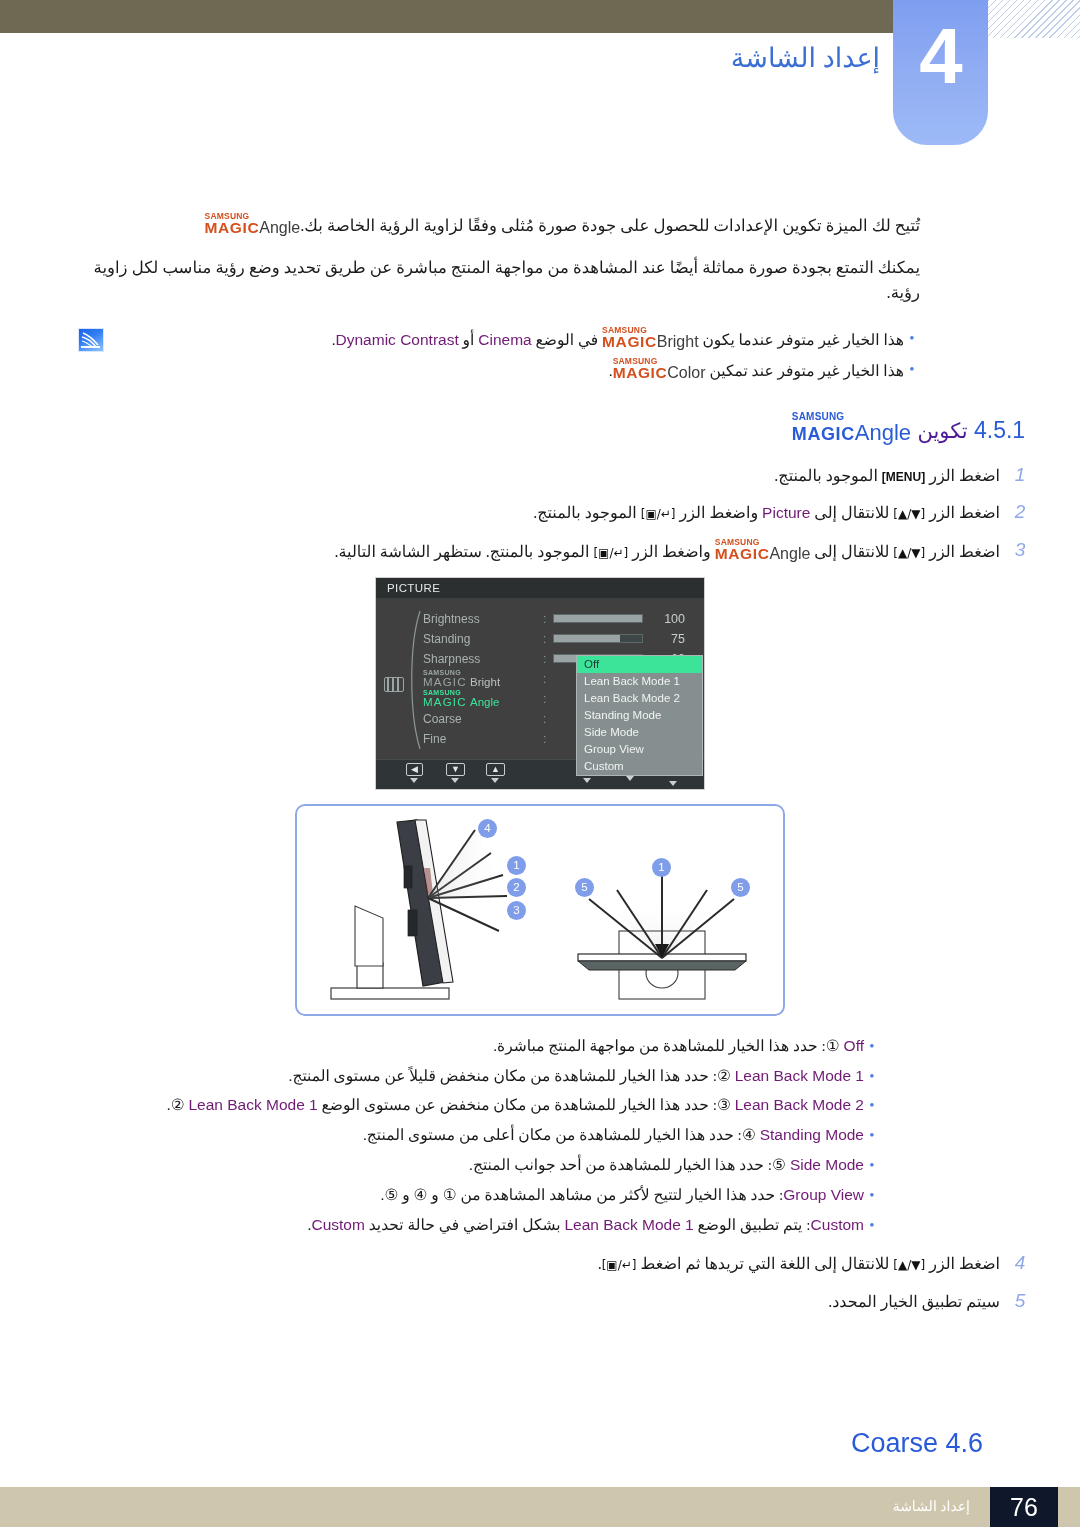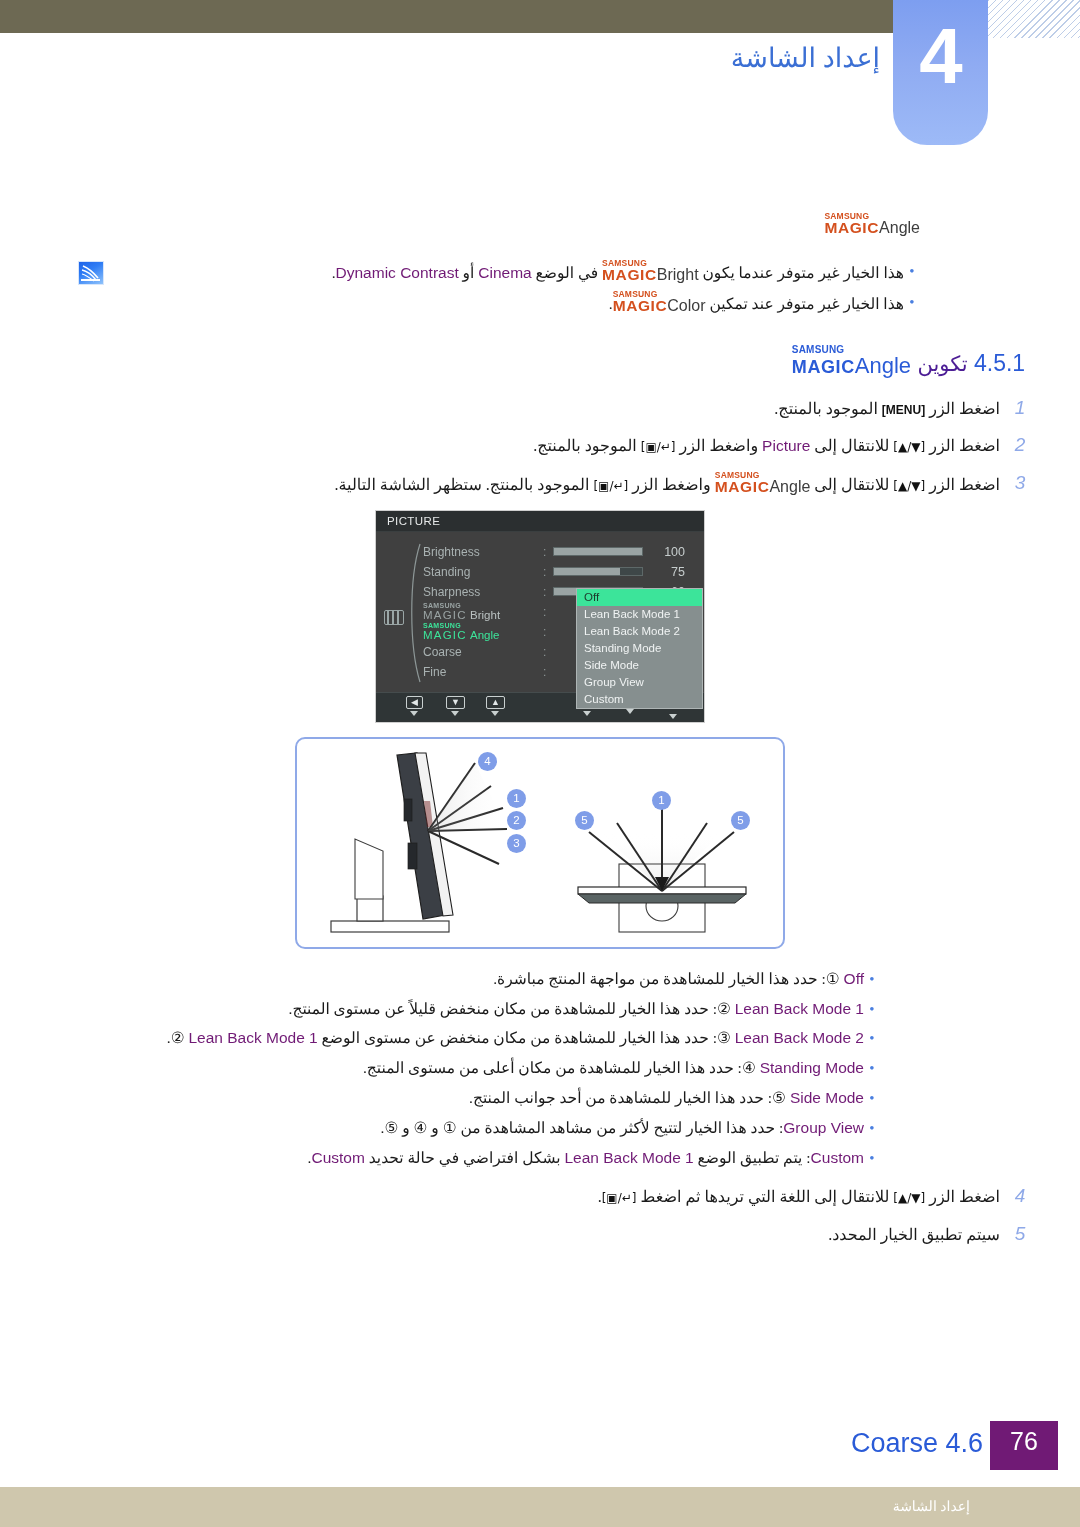--- a/index.html
+++ b/index.html
@@ -401,23 +401,23 @@
   .footer-ar {
     position: absolute;
     right: 110px; top: 1498px;
     direction: rtl;
     font-size: 14px;
     color: #ffffff;
     font-family: "Liberation Serif", "DejaVu Serif", serif;
   }
   .footer-pageno {
     position: absolute;
-    right: 22px; top: 1421px;
-    width: 68px; height: 49px;
-    background: #701a75;
+    right: 22px; top: 1487px;
+    width: 68px; height: 40px;
+    background: #0f172a;
     color: #ffffff;
     font-size: 25px;
     font-family: "Liberation Sans", sans-serif;
     text-align: center;
     line-height: 40px;
   }
 </style>
 </head>
 <body>
 
@@ -426,23 +426,26 @@
   <div class="header-hatch"></div>
   <div class="header-chapter-tab">
     <div class="header-chapter-num">4</div>
   </div>
   <div class="header-title">إعداد الشاشة</div>
 </div>
 
 <div class="content">
 
   <div class="para" style="margin-top:57px;">
-    <span class="smagic"><span class="s-top">SAMSUNG</span><span class="s-mag">MAGIC</span><span class="s-suffix">Angle</span></span>
-  </div>
-
+    <span>تُتيح لك الميزة تكوين الإعدادات للحصول على جودة صورة مُثلى وفقًا لزاوية الرؤية الخاصة بك.</span><span class="smagic"><span class="s-top">SAMSUNG</span><span class="s-mag">MAGIC</span><span class="s-suffix">Angle</span></span>
+  </div>
+
+  <div class="para" style="margin-top:16px;">
+    <span>يمكنك التمتع بجودة صورة مماثلة أيضًا عند المشاهدة من مواجهة المنتج مباشرة عن طريق تحديد وضع رؤية مناسب لكل زاوية رؤية.</span>
+  </div>
 
   <div class="note-block" style="margin-top:20px;">
     <div class="note-icon">
       <svg width="24" height="22" viewBox="0 0 24 22">
         <path d="M4 4 C9 6, 14 10, 19 16" stroke="#ffffff" stroke-width="1.6" fill="none"></path>
         <path d="M3 8 C8 9, 13 13, 17 18" stroke="#ffffff" stroke-width="1.3" fill="none"></path>
         <path d="M3 12 C7 13, 11 16, 15 19" stroke="#ffffff" stroke-width="1.1" fill="none"></path>
         <rect x="2" y="17" width="19" height="2" fill="#ffffff"></rect>
       </svg>
     </div>

